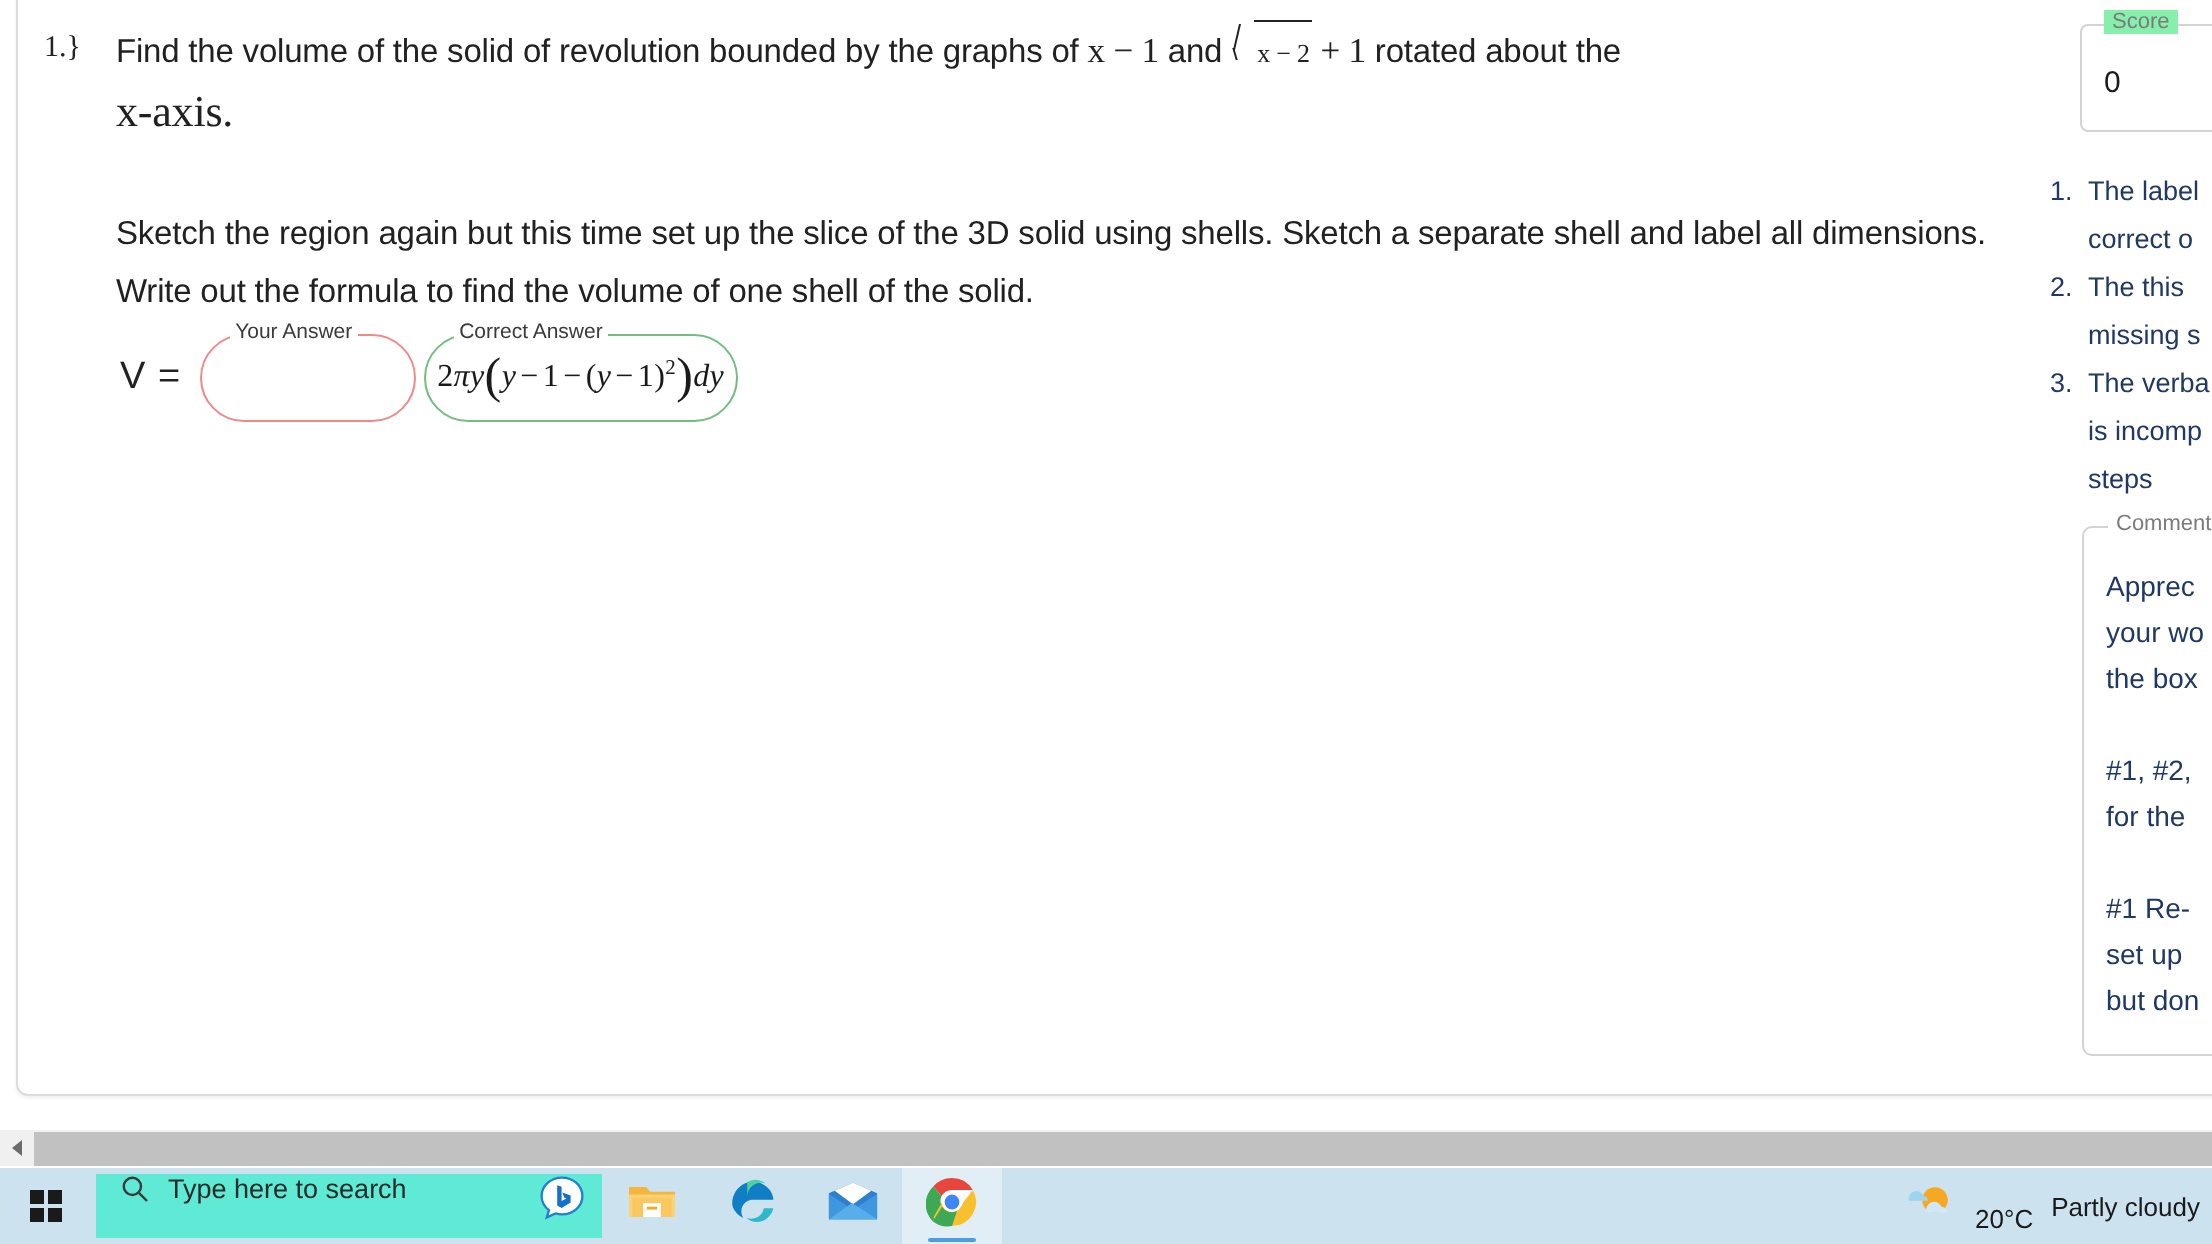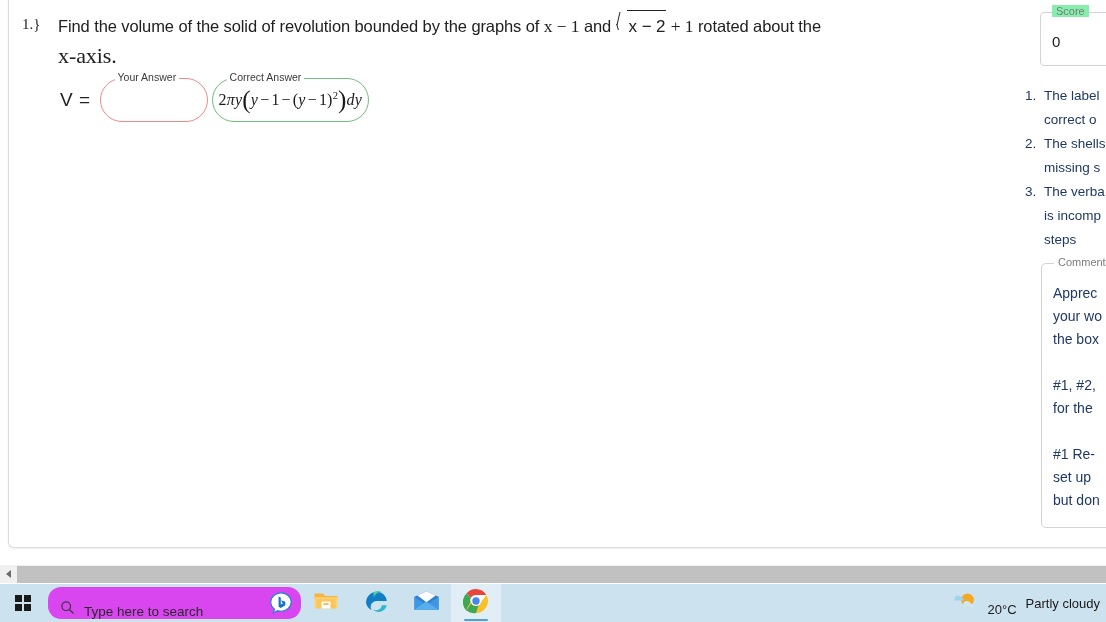--- a/index.html
+++ b/index.html
@@ -60,22 +60,22 @@
     line-height: 29px;
     color: #212121;
     letter-spacing: -0.1px;
   }
 
   .mathv { font-family: "Liberation Serif", serif; font-size: 17.5px; }
 
   .sqrt {
     display: inline-block;
     position: relative;
-    font-family: Liberation Sans, sans-serif;
-    font-size: 17px;
+    font-family: Liberation Serif, serif;
+    font-size: 13px;
     padding-left: 11px;
   }
   .sqrt::before {
     content: "";
     position: absolute;
     left: 2px; top: 2px;
     width: 7px; height: 13px;
     border-left: 1.3px solid #222;
     transform: skewX(-13deg);
   }
@@ -286,27 +286,26 @@
     display: grid;
     grid-template-columns: 7px 7px;
     grid-template-rows: 7px 7px;
     gap: 2px;
   }
   .win-logo i { background: #1a1a1a; display: block; }
 
   #search-box {
     width: 253px;
     height: 32px;
-    background: #d946ef;
+    background: #5eead4;
     display: flex;
-    align-items: flex-end;
+    align-items: flex-start;
     margin-left: 2px;
     flex: 0 0 253px;
     position: relative;
-    border-radius: 13px;
   }
   #search-icon {
     margin: 0 9px 0 12px;
     flex: 0 0 auto;
     color: #444;
   }
   #search-placeholder {
     font-size: 13.5px;
     color: #2a2a2a;
     flex: 1;
@@ -368,20 +367,21 @@
     <div class="q-row">
       <div class="q-number">1.}</div>
       <div class="q-body">
         <div class="q-text">
           <span>Find the volume of the solid of revolution bounded by the graphs of </span><span class="mathv">x − 1</span><span> and </span><span class="sqrt"><span class="rad">x − 2</span></span><span class="mathv"> + 1</span><span> rotated about the</span>
         </div>
         <div class="q-text">
           <span class="mathv" style="font-size:22px">x-axis.</span>
         </div>
 
+        <div class="q-text q-para2">Sketch the region again but this time set up the slice of the 3D solid using shells. Sketch a separate shell and label all dimensions. Write out the formula to find the volume of one shell of the solid.</div>
 
         <div id="answer-row">
           <span class="veq">V =</span>
 
           <div class="fieldset-box" id="your-answer-box">
             <span class="legend">Your Answer</span>
             <span class="formula"></span>
           </div>
 
           <div class="fieldset-box" id="correct-answer-box">
@@ -400,21 +400,21 @@
       <span class="legend">Score</span>
       <span id="score-value">0</span>
     </div>
 
     <ol id="feedback-list">
       <li>
         <span>The label</span><br>
         <span>correct o</span>
       </li>
       <li>
-        <span>The shells</span><br>
+        <span>The this</span><br>
         <span>missing s</span>
       </li>
       <li>
         <span>The verba</span><br>
         <span>is incomp</span><br>
         <span>steps</span>
       </li>
     </ol>
 
     <div id="comment-fieldset">

